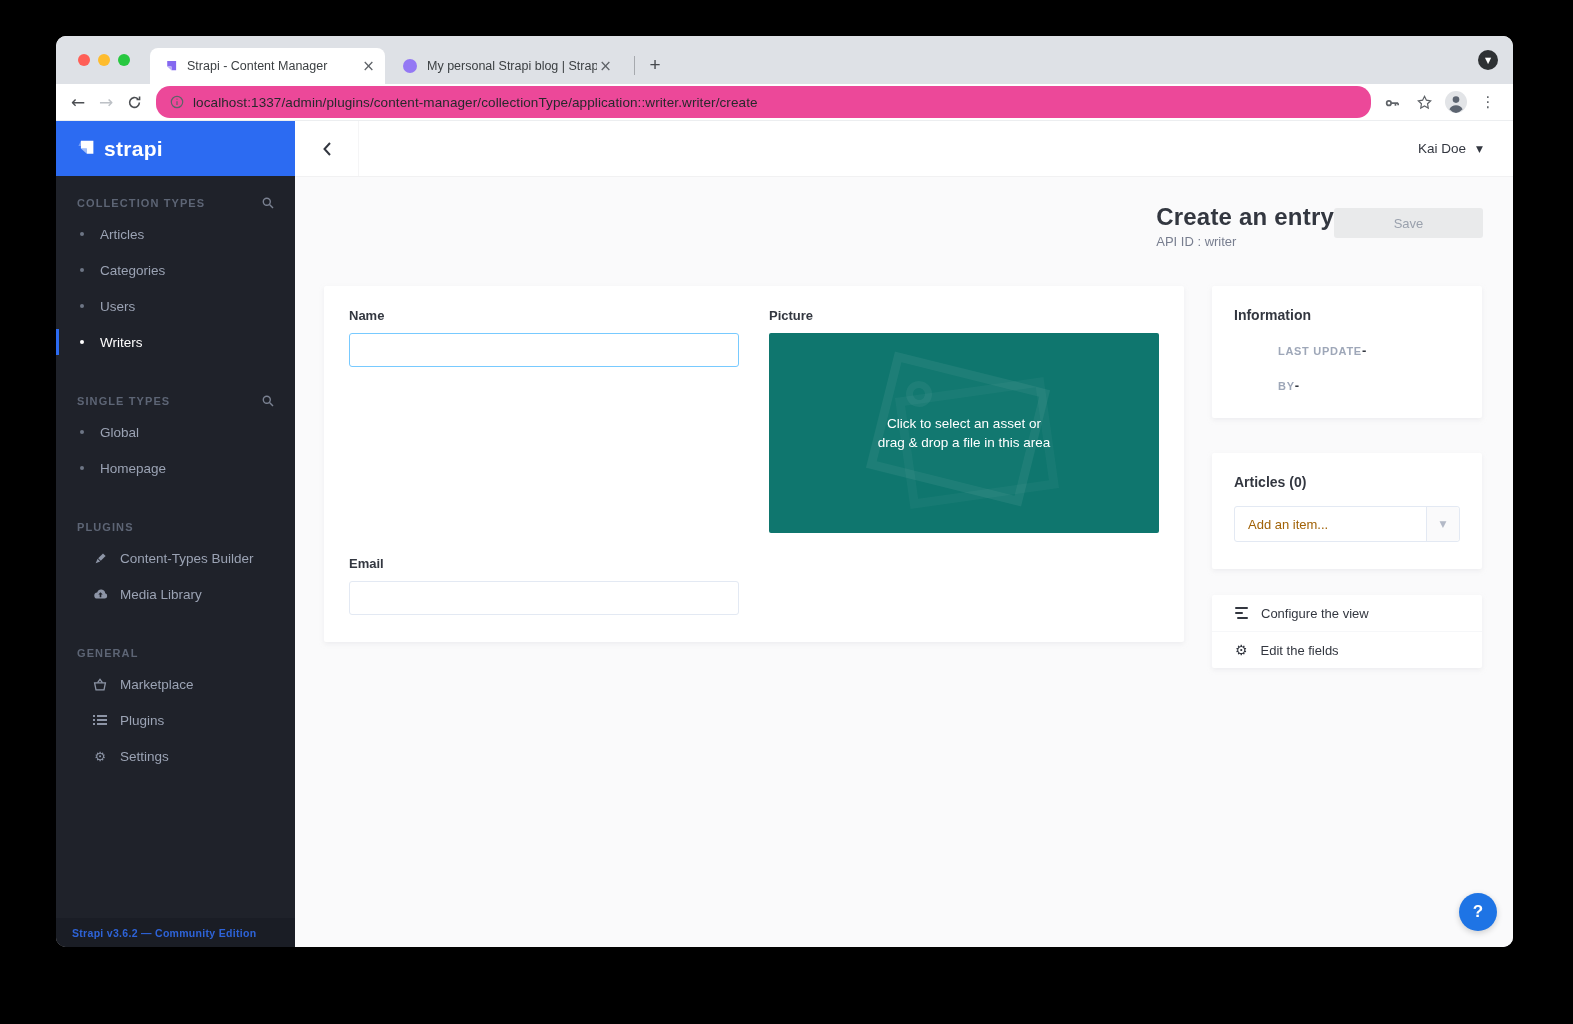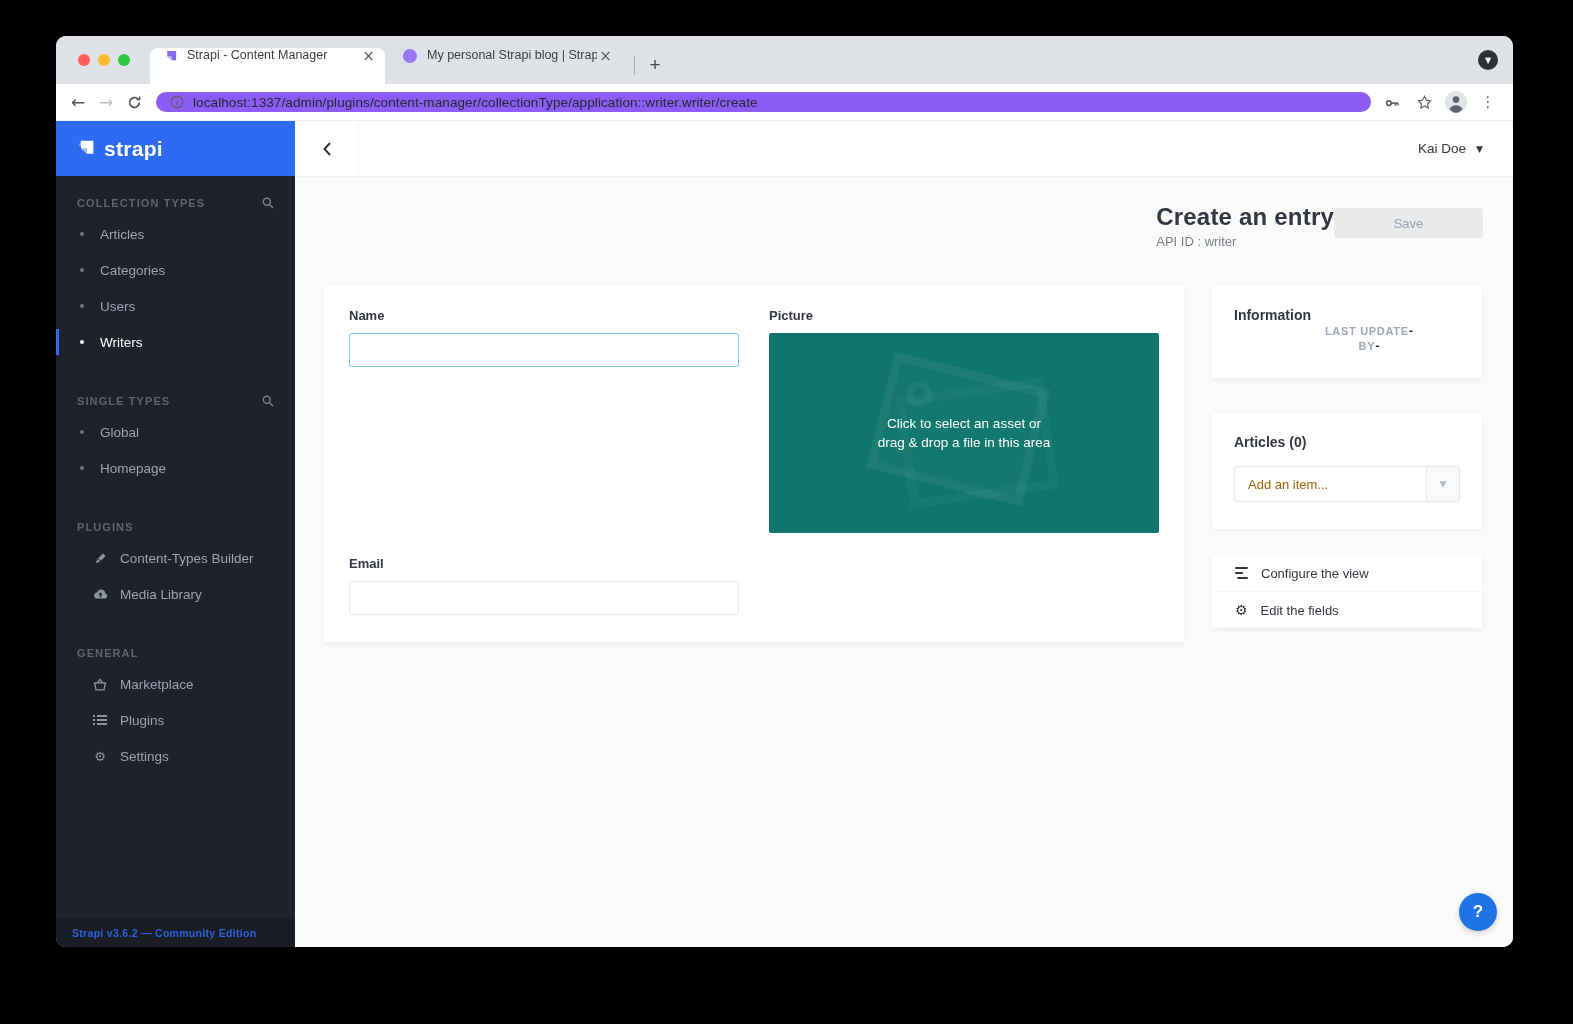--- a/index.html
+++ b/index.html
@@ -5,41 +5,41 @@
   html,body{margin:0;padding:0;width:1573px;height:1024px;background:#000;overflow:hidden;
     font-family:"Liberation Sans",sans-serif;-webkit-font-smoothing:antialiased;}
   .window{position:absolute;left:56px;top:36px;width:1457px;height:911px;border-radius:10px;
     overflow:hidden;background:#fff;}
 
   
   .tabstrip{height:48px;background:#dee1e6;position:relative;}
   .traffic{position:absolute;left:22px;top:18px;display:flex;gap:8px;}
   .dot{width:12px;height:12px;border-radius:50%;}
   .dot.red{background:#ff5f57;} .dot.yellow{background:#febc2e;} .dot.green{background:#28c840;}
-  .tab{position:absolute;bottom:0;height:36px;display:flex;padding:0 8px 0 12px;box-sizing:border-box;}
+  .tab{position:absolute;bottom:0;height:36px;display:flex;align-items:center;padding:0 8px 0 12px;box-sizing:border-box;}
   .tab.active{left:94px;width:235px;background:#fff;border-radius:8px 8px 0 0;}
   .tab.inactive{left:334px;width:232px;}
   .favicon{width:16px;height:16px;margin-right:9px;flex:none;display:flex;align-items:center;justify-content:center;}
   .circle-fav{width:14px;height:14px;border-radius:50%;background:#9478f4;}
   .tab-title{font-size:12.5px;color:#3c4043;flex:1;white-space:nowrap;overflow:hidden;}
   .tab-close{width:17px;height:17px;line-height:16px;text-align:center;border-radius:50%;color:#5f6368;
     font-size:15px;flex:none;font-family:"DejaVu Sans",sans-serif;}
   .tab-sep{position:absolute;left:578px;bottom:9px;width:1px;height:19px;background:#a6a9ae;}
   .newtab{position:absolute;left:586px;bottom:6px;width:26px;height:26px;background:none;border:none;
     font-size:19px;color:#45484d;line-height:24px;text-align:center;padding:0;}
   .tab-search{position:absolute;right:15px;top:14px;width:20px;height:20px;border-radius:50%;
     background:#2e3134;color:#fff;display:flex;align-items:center;justify-content:center;
     font-size:8px;font-family:"DejaVu Sans",sans-serif;}
 
   
   .toolbar{height:36px;background:#fff;display:flex;align-items:center;padding:0 8px;border-bottom:1px solid #eceef0;box-sizing:content-box;}
   .nav-ico{width:28px;height:28px;display:flex;align-items:center;justify-content:center;border:none;background:none;
     font-size:17px;color:#4c4f53;font-family:"DejaVu Sans",sans-serif;padding:0;}
   .nav-ico.disabled{color:#bdc1c6;}
-  .urlbar{flex:1;height:20px;background:#8b5cf6;border-radius:14px;display:flex;align-items:center;
+  .urlbar{flex:1;height:32px;background:#ec4899;border-radius:14px;display:flex;align-items:center;
     padding:0 14px;gap:9px;margin:0 8px;}
   .url-text{font-size:13.5px;color:#27292c;letter-spacing:.1px;}
   .tool-right{display:flex;align-items:center;gap:6px;padding-right:4px;}
   .tool-btn{width:26px;height:26px;display:flex;align-items:center;justify-content:center;border:none;background:none;padding:0;}
   .menu-dots{font-size:15px;color:#5f6368;font-family:"DejaVu Sans",sans-serif;}
 
   
   .app{display:flex;height:827px;}
   .sidebar{width:239px;background:#1f222a;display:flex;flex-direction:column;flex:none;}
   .logo{height:55px;background:#2c6bf2;display:flex;align-items:center;padding-left:19px;gap:8px;flex:none;}
@@ -94,21 +94,21 @@
   .wm.f1{width:160px;height:120px;margin:-64px 0 0 -86px;border:9px solid rgba(255,255,255,.05);
     background:rgba(255,255,255,.015);transform:rotate(14deg);}
   .wm.f2{width:150px;height:112px;margin:-46px 0 0 -62px;border:9px solid rgba(255,255,255,.035);
     transform:rotate(-8deg);}
   .wm.sun{width:26px;height:26px;margin:-52px 0 0 -58px;border:7px solid rgba(255,255,255,.05);border-radius:50%;transform:rotate(14deg);}
 
   .aside-col{width:270px;flex:none;}
   .panel{background:#fff;border-radius:2px;box-shadow:0 2px 4px rgba(227,227,231,.55);}
   .info-panel{padding:21px 22px 25px;}
   .panel-title{margin:0;font-size:14px;font-weight:700;color:#333740;}
-  .info-row{display:flex;justify-content:center;align-items:center;padding-left:44px;}
+  .info-row{display:flex;justify-content:flex-start;align-items:center;margin-top:20px;padding-left:44px;}
   .info-label{font-size:11px;font-weight:700;letter-spacing:.7px;color:#9ea7b8;}
   .info-value{font-size:13px;color:#333740;font-weight:600;}
   .articles-panel{margin-top:35px;padding:21px 22px 27px;}
   .select-box{margin-top:16px;height:34px;border:1px solid #e3e9f3;border-radius:3px;display:flex;
     align-items:stretch;background:#fff;cursor:pointer;}
   .select-ph{flex:1;display:flex;align-items:center;padding-left:13px;font-size:13px;color:#a16207;}
   .select-caret-seg{width:32px;border-left:1px solid #e3e9f3;display:flex;align-items:center;
     justify-content:center;color:#b3b9c7;font-size:9px;background:#fafafb;border-radius:0 3px 3px 0;
     font-family:"DejaVu Sans",sans-serif;}
   .links-panel{margin-top:26px;}

